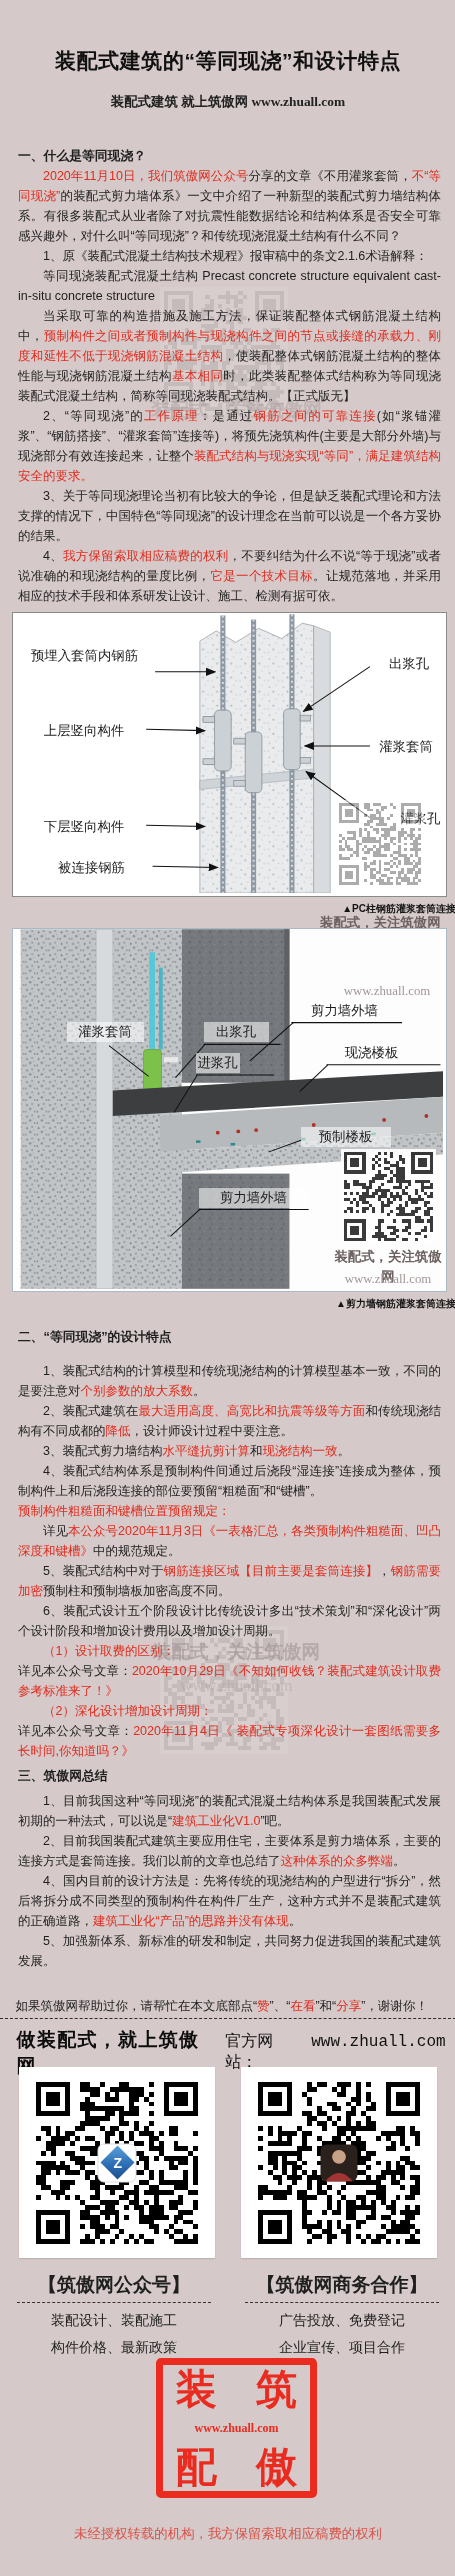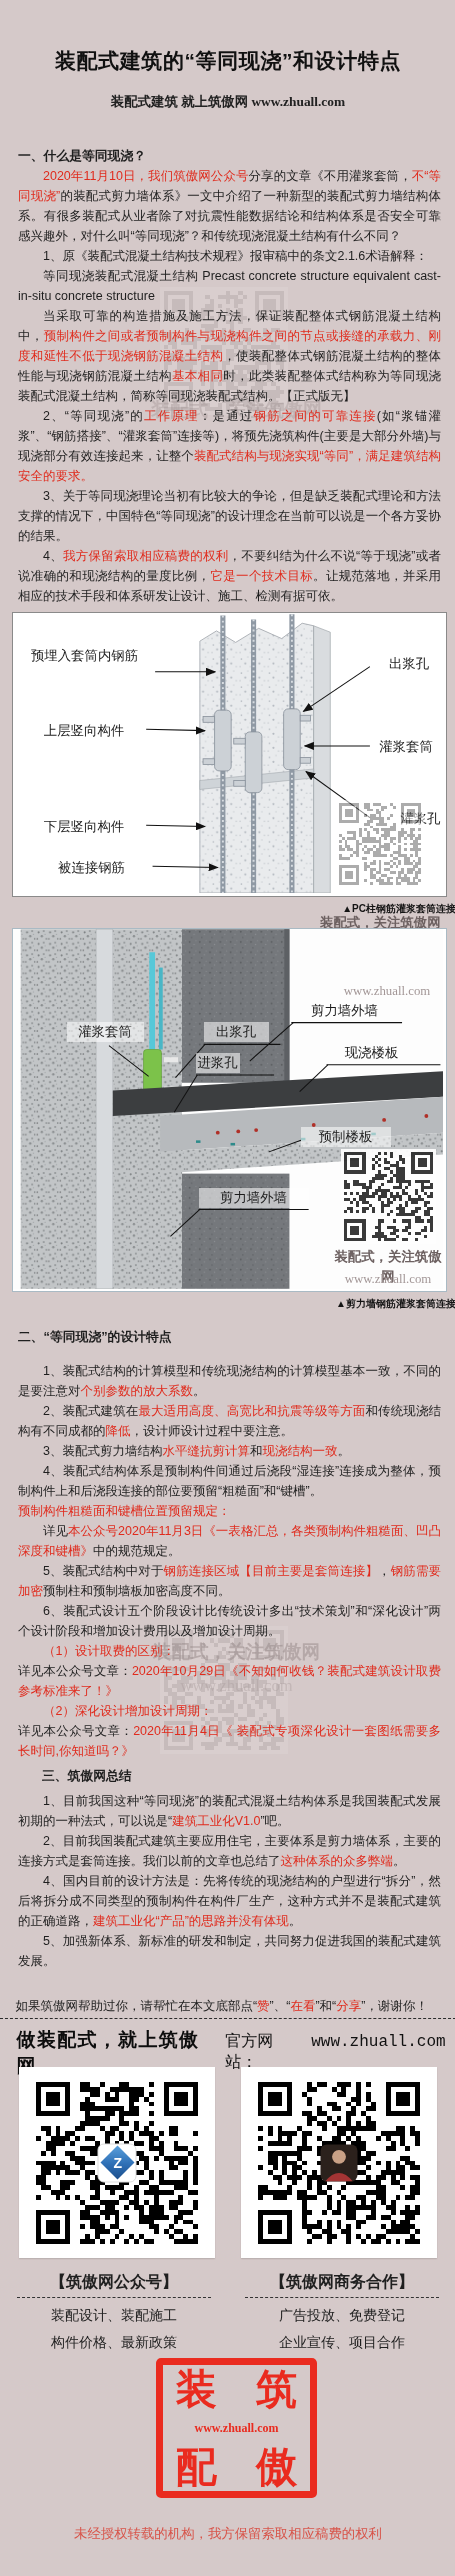--- a/index.html
+++ b/index.html
@@ -35,21 +35,21 @@
   .banner-rest{font-size:16px;color:#111;}
   .banner-url{font-size:16px;font-family:"Liberation Mono","DejaVu Sans Mono",monospace;color:#111;}
   .qrbox{top:2067px;width:196px;height:191px;background:#fff;box-shadow:0 0.6px 1.3px rgba(0,0,0,.15);
          display:flex;align-items:center;justify-content:center;}
   .qrbox .qr{width:172px;height:172px;position:relative;color:#000;}
   .qr{position:relative;color:#000;}
   .qr svg{display:block;width:100%;height:100%;}
   .qr .logo{position:absolute;left:50%;top:50%;transform:translate(-50%,-50%);}
   .qrlabels{top:2272px;left:0;width:456px;display:flex;}
   .qrcol{width:228px;text-align:center;font-family:"Liberation Serif",serif;}
-  .qrcol .qtitle{font-size:16px;font-weight:700;display:inline-block;padding:0 3.8px 3.8px;
+  .qrcol .qtitle{font-size:19px;font-weight:700;display:inline-block;padding:0 3.8px 3.8px;
                  border-bottom:1.3px dashed #333;min-width:186px;}
   .qrcol .qline{font-size:14px;margin-top:9px;}
   .stamp{top:2358px;left:156px;width:161px;height:140px;border:7px solid #ea2b1f;border-radius:5.1px;
          box-sizing:border-box;display:flex;flex-direction:column;justify-content:space-between;
          padding:2.6px 5.1px;background:transparent;}
   .stamp-row{display:flex;justify-content:space-between;padding:0 7.7px;}
   .stamp-row span{font-size:41px;line-height:42px;font-weight:900;color:#ea2b1f;
                   font-family:"Liberation Serif",serif;}
   .stamp-url{text-align:center;font-size:12px;font-weight:700;color:#ea2b1f;line-height:12.8px;
              font-family:"Liberation Serif",serif;}
@@ -1423,21 +1423,21 @@
     <p class="para"><span>详见</span><span class="rd">本公众号2020年11月3日《一表格汇总，各类预制构件粗糙面、凹凸深度和键槽》</span><span>中的规范规定。</span></p>
     <p class="para"><span>5、装配式结构中对于</span><span class="rd">钢筋连接区域【目前主要是套筒连接】</span><span>，</span><span class="rd">钢筋需要加密</span><span>预制柱和预制墙板加密高度不同。</span></p>
     <p class="para"><span>6、装配式设计五个阶段设计比传统设计多出“技术策划”和“深化设计”两个设计阶段和增加设计费用以及增加设计周期。</span></p>
     <p class="para"><span class="rd">（1）设计取费的区别：</span></p>
     <p class="para noind"><span>详见本公众号文章：</span><span class="rd">2020年10月29日《不知如何收钱？装配式建筑设计取费参考标准来了！》</span></p>
     <p class="para"><span class="rd">（2）深化设计增加设计周期：</span></p>
     <p class="para noind"><span>详见本公众号文章：</span><span class="rd">2020年11月4日《 装配式专项深化设计一套图纸需要多长时间,你知道吗？》</span></p>
   </section>
 
   <section class="abs zone" style="top:1766px;">
-    <div class="h2" style="margin-bottom:5.1px;margin-left:24px;">三、筑傲网总结</div>
+    <div class="h2" style="margin-bottom:5.1px;">三、筑傲网总结</div>
     <p class="para"><span>1、目前我国这种“等同现浇”的装配式混凝土结构体系是我国装配式发展初期的一种法式，可以说是“</span><span class="rd">建筑工业化V1.0</span><span>”吧。</span></p>
     <p class="para"><span>2、目前我国装配式建筑主要应用住宅，主要体系是剪力墙体系，主要的连接方式是套筒连接。我们以前的文章也总结了</span><span class="rd">这种体系的众多弊端</span><span>。</span></p>
     <p class="para"><span>4、国内目前的设计方法是：先将传统的现浇结构的户型进行“拆分”，然后将拆分成不同类型的预制构件在构件厂生产，这种方式并不是装配式建筑的正确道路，</span><span class="rd">建筑工业化“产品”的思路并没有体现</span><span>。</span></p>
     <p class="para"><span>5、加强新体系、新标准的研发和制定，共同努力促进我国的装配式建筑发展。</span></p>
   </section>
 
   <div class="abs thanks"><span>如果筑傲网帮助过你，请帮忙在本文底部点“</span><span class="rd">赞</span><span>”、“</span><span class="rd">在看</span><span>”和“</span><span class="rd">分享</span><span>”，谢谢你！</span></div>
   <div class="abs divider"></div>
   <div class="abs banner">
     <span class="banner-bold">做装配式，就上筑傲网</span>

